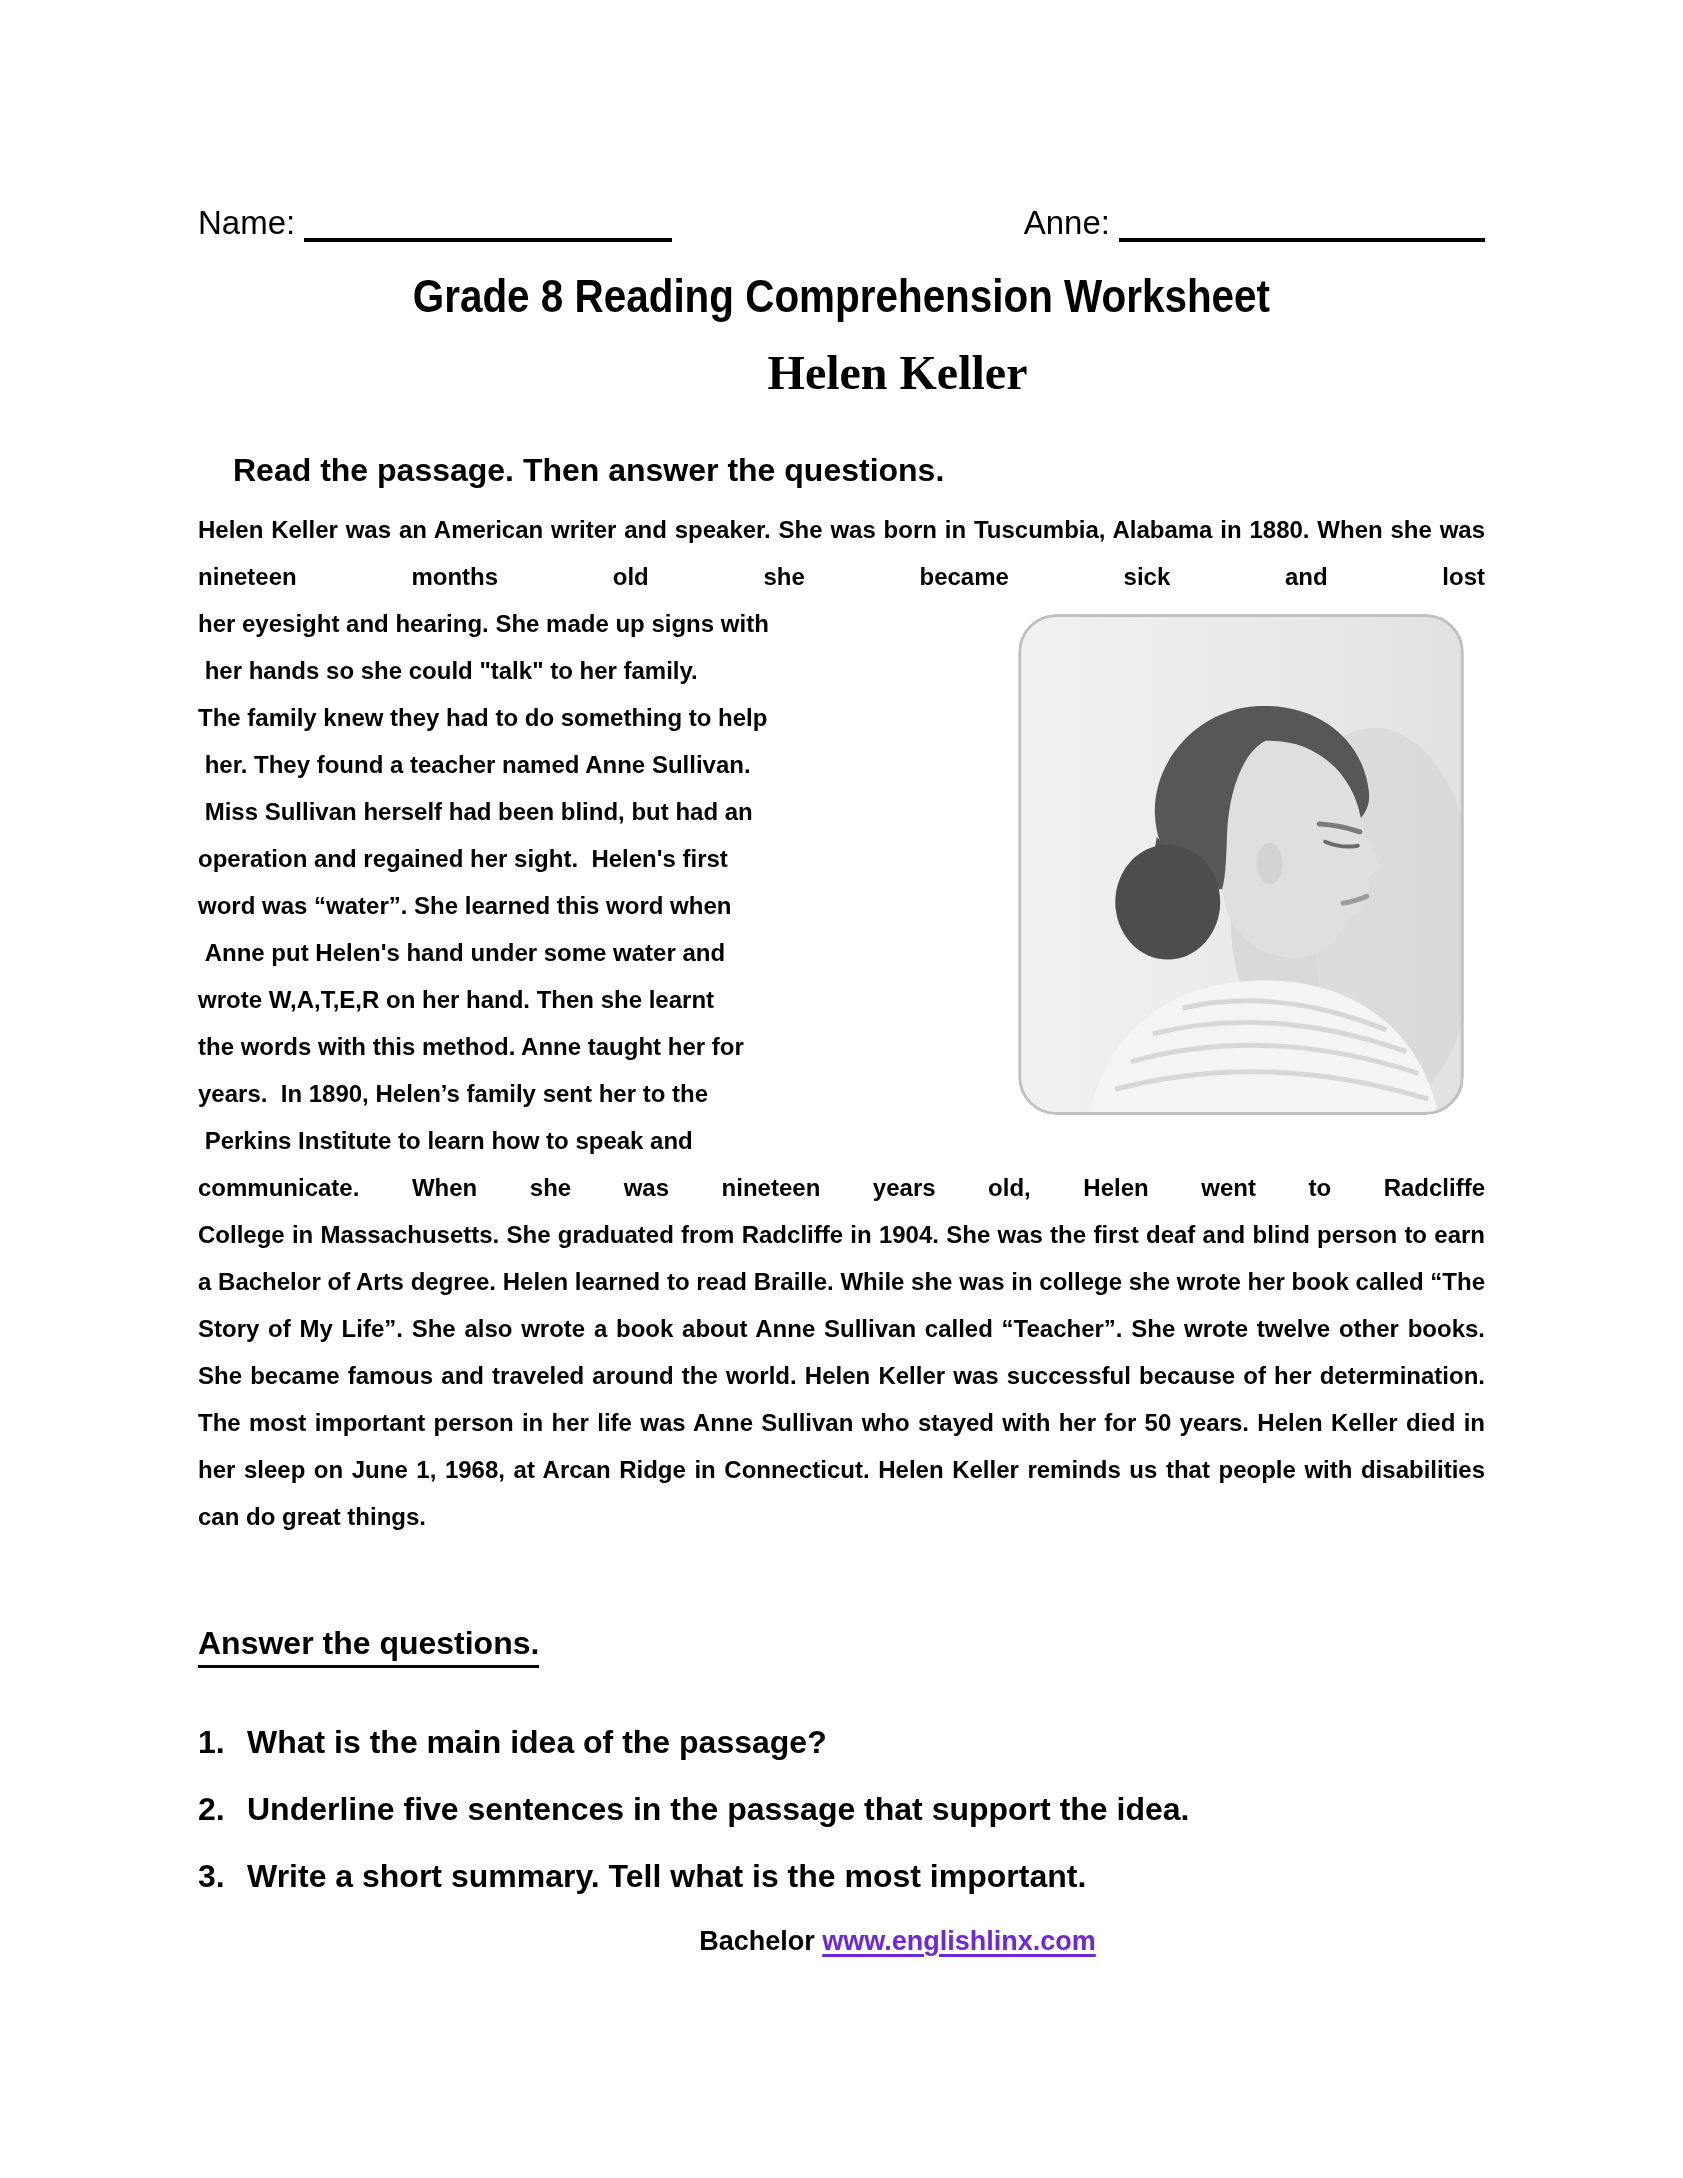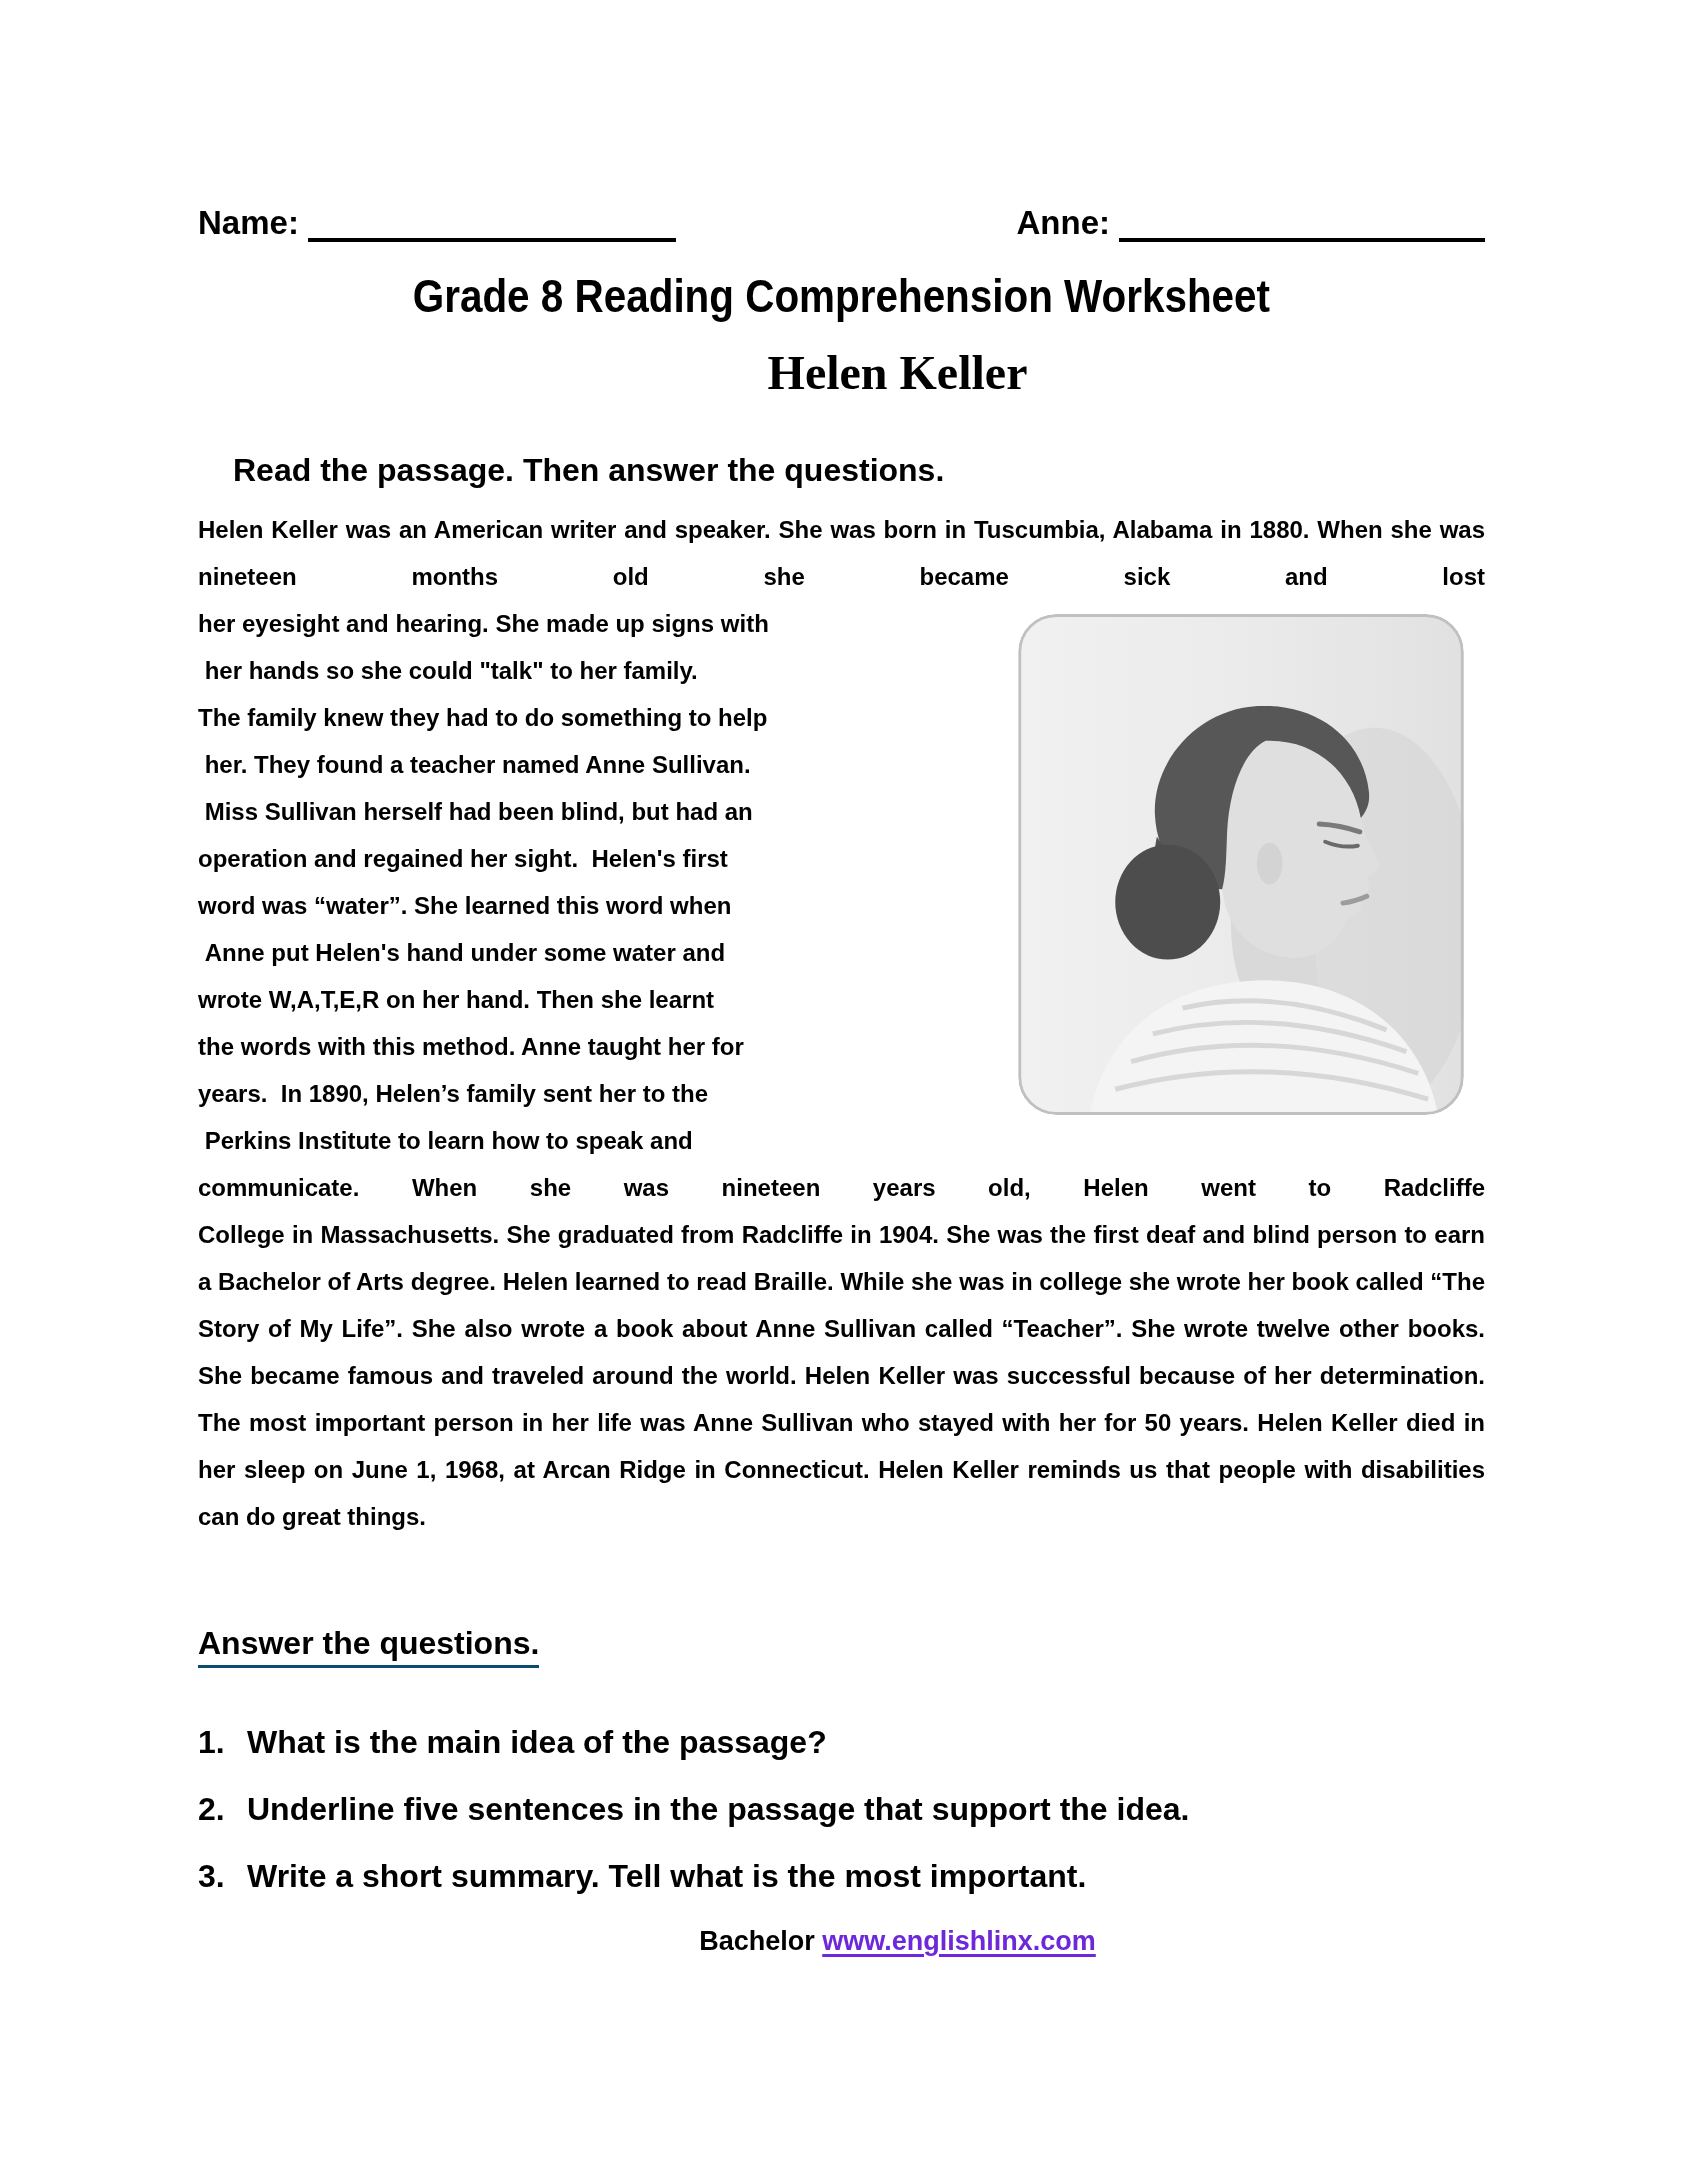--- a/index.html
+++ b/index.html
@@ -9,21 +9,21 @@
     color: #000;
     position: relative;
     overflow: hidden;
   }
   .page { box-sizing: border-box; width: 1683px; height: 2178px; padding: 0 198px; }
 
   
   .name-date-row {
     margin-top: 204px;
     display: flex; align-items: flex-start;
-    font-size: 33px; font-weight: bold; gap: 11px;
+    font-size: 33px; font-weight: normal; gap: 11px;
   }
   .field { display: flex; align-items: flex-end; }
   .write-line {
     display: inline-block; border-bottom: 4px solid #000;
     height: 34px; margin-left: 9px;
   }
   .write-line.name { width: 368px; }
   .field.date { margin-left: auto; }
   .write-line.date { width: 366px; }
 
@@ -49,21 +49,21 @@
   .p-narrow { width: 822px; white-space: pre-wrap; text-align: left; }
   .photo {
     width: 446px; height: 501px;
     margin-left: auto; margin-right: 21px; margin-top: 14px;
     border-radius: 38px; overflow: hidden; flex: none;
   }
   .photo svg { display: block; width: 446px; height: 501px; }
 
   
   .answer-heading { margin-top: 85px; font-size: 32px; font-weight: bold; }
-  .answer-heading .underlined { display: inline-block; border-bottom: 3px solid #0c4a6e; padding-bottom: 3px; }
+  .answer-heading .underlined { display: inline-block; border-bottom: 3px solid #000000; padding-bottom: 3px; }
   .questions { margin-top: 51px; font-size: 32px; font-weight: bold; }
   .question-row { display: flex; margin-bottom: 20px; line-height: 47px; }
   .q-number { width: 49px; flex: none; }
 
   
   .copyright {
     margin-top: 26px; text-align: center;
     font-size: 27px; font-weight: bold;
   }
   .copyright .shift { display: inline-block; transform: translateX(56px); }

